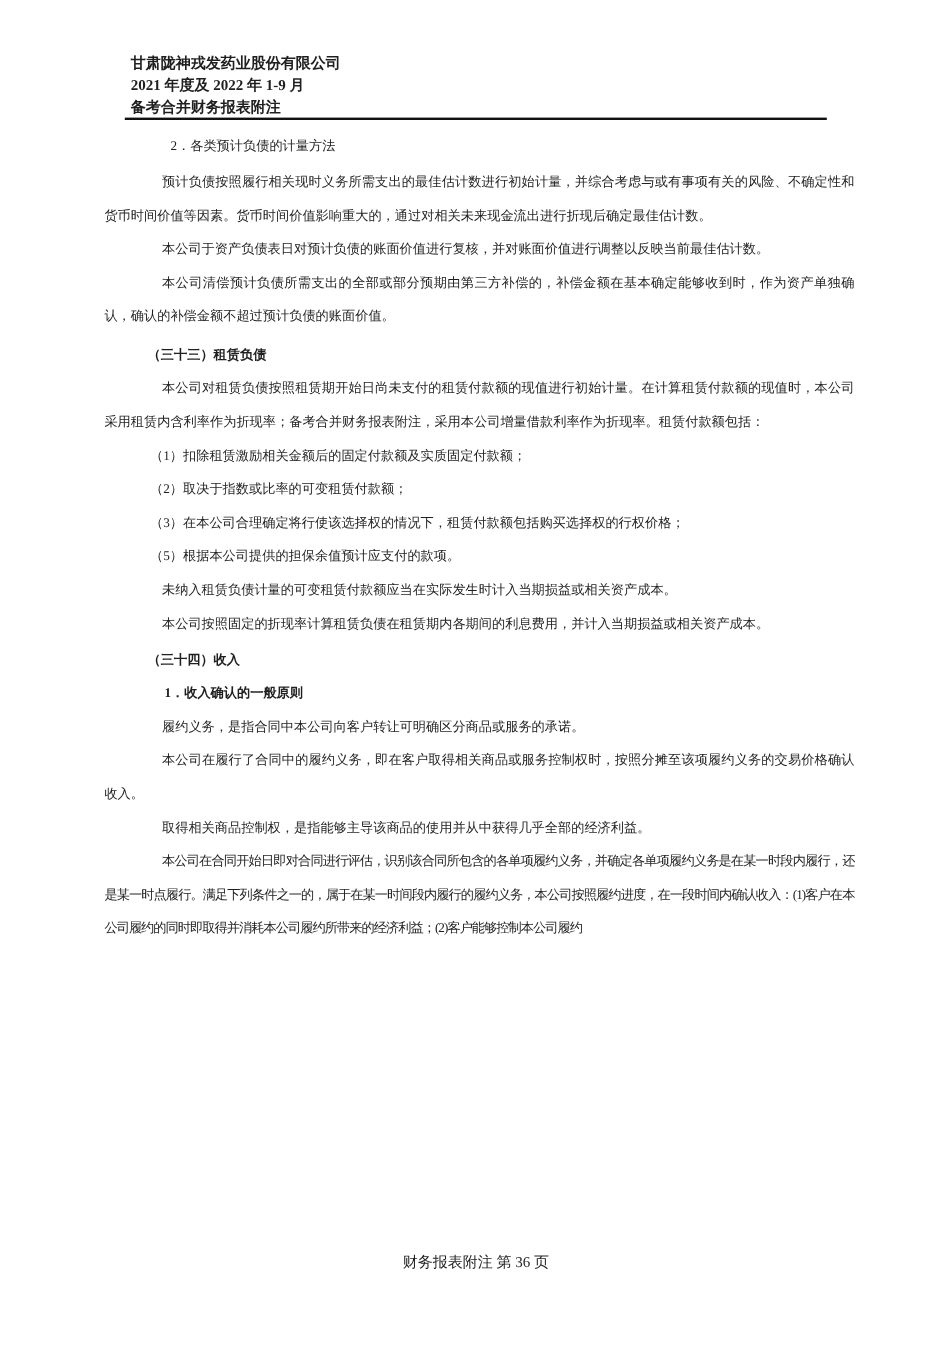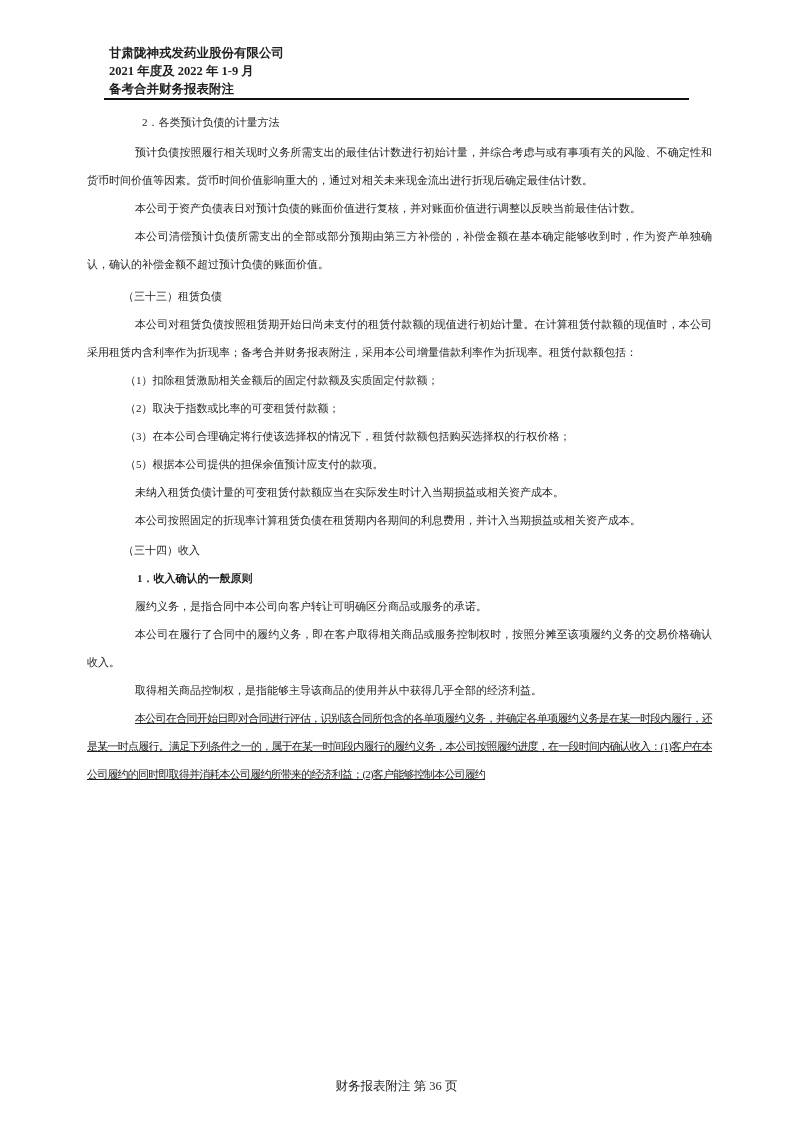--- a/index.html
+++ b/index.html
@@ -39,35 +39,34 @@
     width: 625px;
     font-size: 11px;
     line-height: 28px;
     text-align: justify;
     text-justify: inter-ideograph;
   }
   .content p { margin: 0; }
   .para       { text-indent: 48px; }
   .item       { text-indent: 38px; }
   .h-num      { text-indent: 55px; font-weight: normal; margin-bottom: 2px !important; }
-  .h-section  { text-indent: 36px; font-weight: normal; }
+  .h-section  { text-indent: 36px; font-weight: bold; }
   .h-sub      { text-indent: 50px; font-weight: bold; }
   .mt4 { margin-top: 4px !important; }
   .mt2 { margin-top: 2px !important; }
-  .tight { letter-spacing: -0.8px; text-decoration: underline; }
+  .tight { letter-spacing: -0.8px; }
   .footer {
     position: absolute;
     left: 0;
     right: 0;
     top: 1043px;
     text-align: center;
     font-size: 12.5px;
     line-height: 18px;
     background: #ffffff;
-    margin-top: 34px;
   }
 </style>
 </head>
 <body>
 
 <div class="page">
 
   <div class="header">
     <p>甘肃陇神戎发药业股份有限公司</p>
     <p>2021 年度及 2022 年 1-9 月</p>

